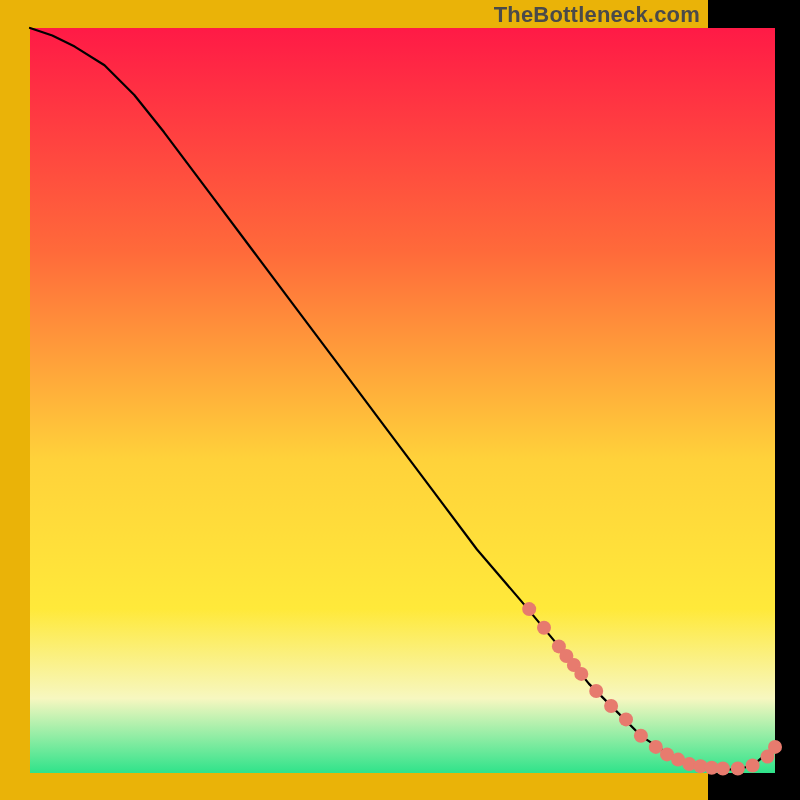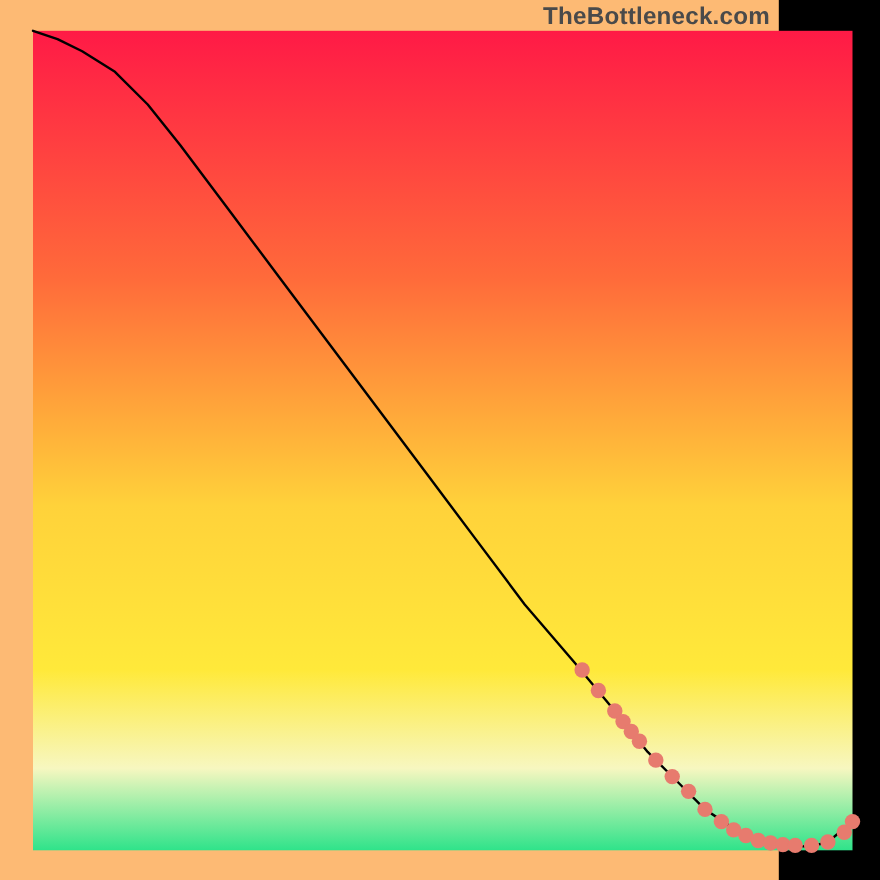--- a/index.html
+++ b/index.html
@@ -8,21 +8,21 @@
     background: #000;
     width: 800px;
     height: 800px;
     overflow: hidden;
     font-family: Arial, Helvetica, sans-serif;
   }
   .stage {
     position: relative;
     width: 708px;
     height: 800px;
-    background: #fdba74;
+    background: #eab308;
   }
   .watermark {
     position: absolute;
     top: 2px;
     right: 8px;
     color: #4a4a4a;
     font-size: 22px;
     font-weight: 600;
     letter-spacing: 0.2px;
     user-select: none;

